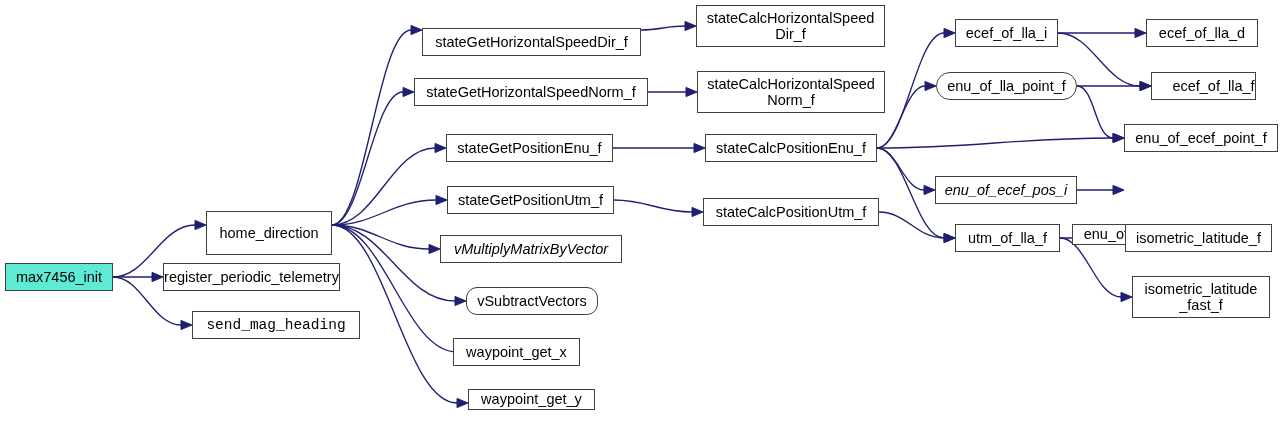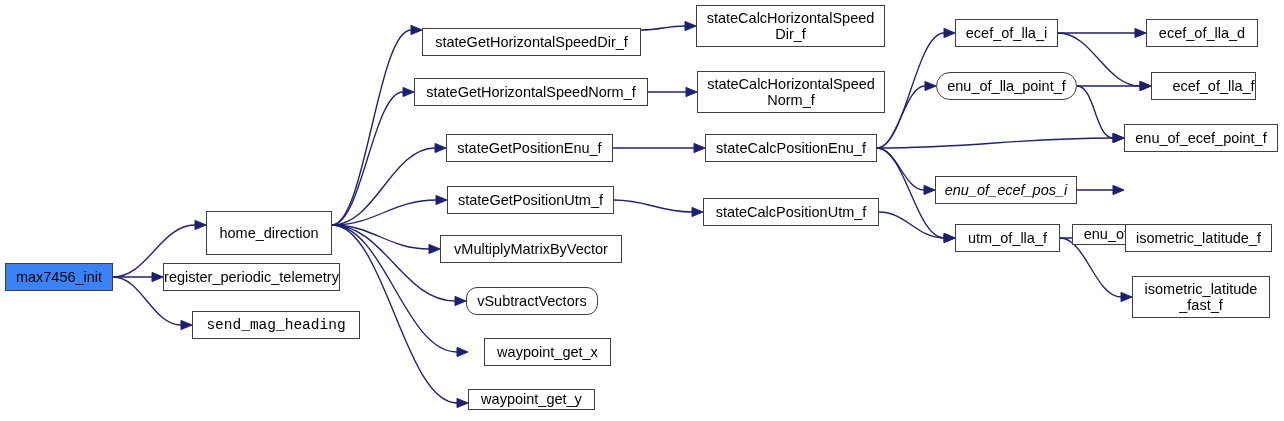--- a/index.html
+++ b/index.html
@@ -2,21 +2,21 @@
 <html><head>
 <meta charset="utf-8">
 <style>
   html,body{margin:0;padding:0;background:#ffffff;}
   #canvas{position:relative;width:1284px;height:421px;background:#ffffff;
           font-family:"Liberation Sans","DejaVu Sans",sans-serif;overflow:hidden;}
   .node{position:absolute;box-sizing:border-box;border:1px solid #404040;
         background:#ffffff;display:flex;align-items:center;justify-content:center;
         text-align:center;font-size:14.5px;color:#000000;line-height:1.12;
         letter-spacing:0px;white-space:pre-line;padding:0 4px;}
-  .node.root{background:#3b82f6;border-color:#404040;}
+  .node.root{background:#5eead4;border-color:#404040;}
   svg.edges{position:absolute;left:0;top:0;width:1284px;height:421px;overflow:visible;}
   svg.edges path{fill:none;stroke:#1f1f70;stroke-width:1.35px;}
   svg.edges polygon{fill:#1f1f70;stroke:#1f1f70;stroke-width:1px;}
 </style>
 </head>
 <body>
 
 <div id="canvas">
   <svg class="edges" id="edge-layer">
       <path d="M113,277 C147.44,277 160.56,225 195,225"></path>
@@ -78,23 +78,23 @@
     </svg>
   <div id="node-layer">
       <div class="node root" style="left: 5px; top: 263px; width: 108px; height: 28px;">max7456_init</div>
       <div class="node" style="left: 206px; top: 211px; width: 126px; height: 44px; text-align: right;">home_direction</div>
       <div class="node" style="left: 163px; top: 263px; width: 177px; height: 28px;">register_periodic_telemetry</div>
       <div class="node" style="left: 192px; top: 311px; width: 168px; height: 28px; font-family: Liberation Mono, monospace;">send_mag_heading</div>
       <div class="node" style="left: 422px; top: 16px; width: 219px; height: 28px; margin-top: 12px;">stateGetHorizontalSpeedDir_f</div>
       <div class="node" style="left: 414px; top: 78px; width: 234px; height: 28px;">stateGetHorizontalSpeedNorm_f</div>
       <div class="node" style="left: 446px; top: 134px; width: 167px; height: 28px;">stateGetPositionEnu_f</div>
       <div class="node" style="left: 447px; top: 186px; width: 167px; height: 28px;">stateGetPositionUtm_f</div>
-      <div class="node" style="left: 440px; top: 235px; width: 182px; height: 28px;">vMultiplyMatrixByVector</div>
+      <div class="node" style="left: 440px; top: 235px; width: 182px; height: 28px; font-style: italic;">vMultiplyMatrixByVector</div>
       <div class="node" style="left: 466px; top: 287px; width: 132px; height: 28px; border-radius: 11px;">vSubtractVectors</div>
-      <div class="node" style="left: 484px; top: 338px; width: 127px; height: 28px;">waypoint_get_x</div>
+      <div class="node" style="left: 453px; top: 338px; width: 127px; height: 28px;">waypoint_get_x</div>
       <div class="node" style="left: 468px; top: 389px; width: 127px; height: 21px;">waypoint_get_y</div>
       <div class="node" style="left: 696px; top: 5px; width: 189px; height: 42px;">stateCalcHorizontalSpeed
 Dir_f</div>
       <div class="node" style="left: 697px; top: 71px; width: 188px; height: 42px;">stateCalcHorizontalSpeed
 Norm_f</div>
       <div class="node" style="left: 705px; top: 134px; width: 172px; height: 28px;">stateCalcPositionEnu_f</div>
       <div class="node" style="left: 703px; top: 198px; width: 176px; height: 28px;">stateCalcPositionUtm_f</div>
       <div class="node" style="left: 955px; top: 19px; width: 103px; height: 28px;">ecef_of_lla_i</div>
       <div class="node" style="left: 936px; top: 72px; width: 141px; height: 28px; border-radius: 14px;">enu_of_lla_point_f</div>
       <div class="node" style="left: 935px; top: 176px; width: 142px; height: 28px; font-style: italic;">enu_of_ecef_pos_i</div>

